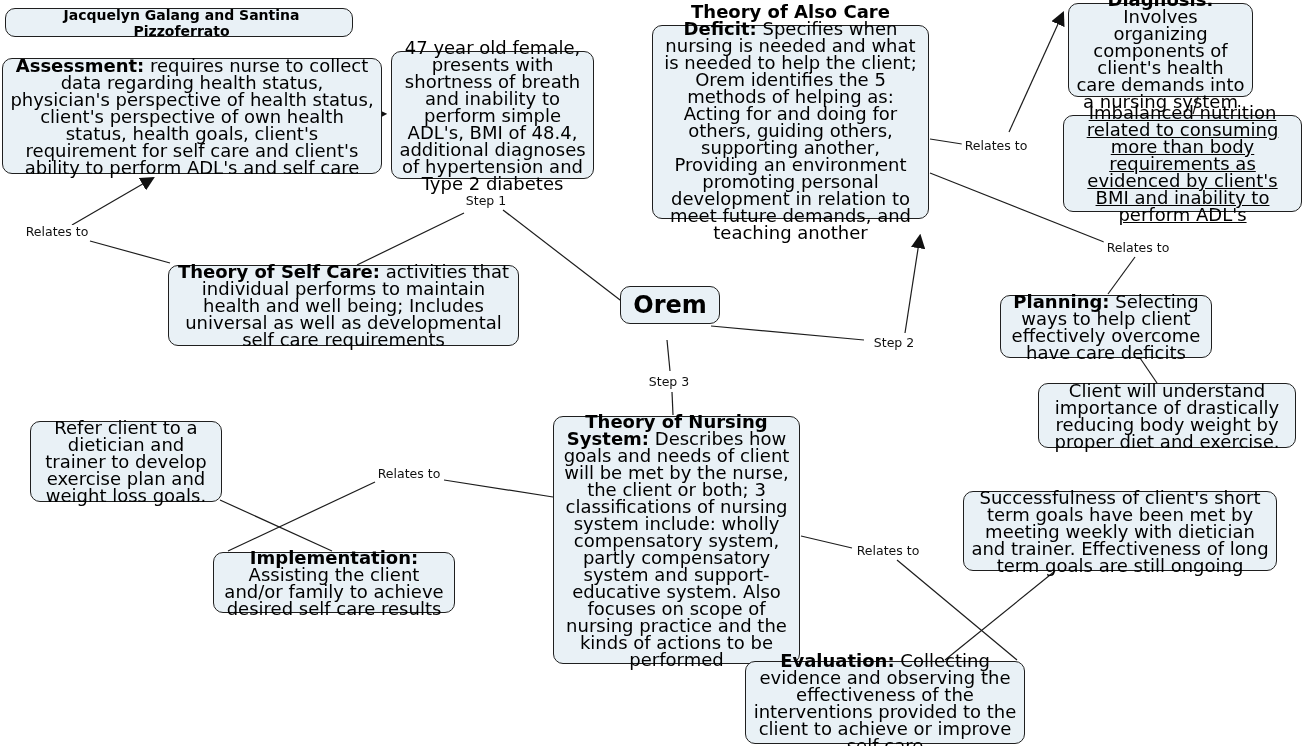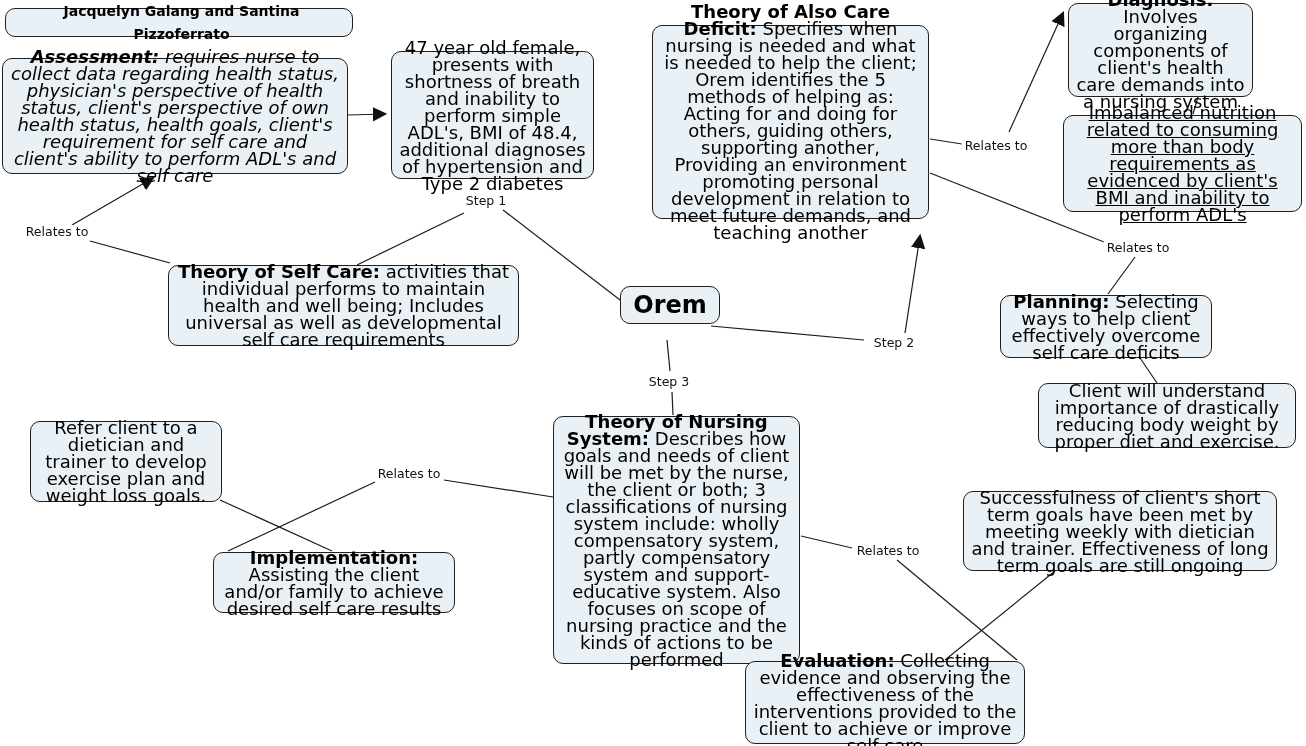--- a/index.html
+++ b/index.html
@@ -13,21 +13,21 @@
     position:absolute;z-index:2;box-sizing:border-box;
     background:var(--node-fill,#e9f1f6);
     border:1.5px solid var(--node-border,#1f1f1f);
     border-radius:10px;
     display:flex;align-items:center;justify-content:center;
     text-align:center;font-size:18px;line-height:17px;
     padding:3px 7px;
   }
   .node .txt{width:100%;}
   .node b{font-weight:bold;}
-  .title-node{font-weight:bold;font-size:14px;line-height:23px;padding-left:12px;}
+  .title-node{font-weight:bold;font-size:14px;line-height:16px;padding-left:12px;}
   .orem-node{font-weight:bold;font-size:24px;line-height:24px;}
   .edge-label{
     position:absolute;z-index:3;transform:translate(-50%,-50%);
     background:#ffffff;font-size:12.5px;line-height:14px;
     padding:0 3px;white-space:nowrap;color:#111;
   }
 </style>
 </head>
 <body>
 
@@ -59,21 +59,21 @@
     <line x1="444" y1="480" x2="553" y2="497"></line>
     <line x1="801" y1="536" x2="852" y2="548"></line>
     <line x1="897" y1="560" x2="1017" y2="660"></line>
     <line x1="1055" y1="571" x2="945" y2="660"></line>
   </svg>
 
   <div class="node title-node" style="left:5px;top:8px;width:348px;height:29px;">
     <div class="txt">Jacquelyn Galang and Santina Pizzoferrato</div>
   </div>
 
-  <div class="node" style="left:2px;top:58px;width:346px;height:116px;font-style:italic;">
+  <div class="node" style="left:2px;top:58px;width:380px;height:116px;">
     <div class="txt"><b>Assessment:</b><span> requires nurse to collect data regarding health status, physician's perspective of health status, client's perspective of own health status, health goals, client's requirement for self care and client's ability to perform ADL's and self care</span></div>
   </div>
 
   <div class="node" style="left:391px;top:51px;width:203px;height:128px;">
     <div class="txt"><span>47 year old female, presents with shortness of breath and inability to perform simple ADL's, BMI of 48.4, additional diagnoses of hypertension and Type 2 diabetes</span></div>
   </div>
 
   <div class="node" style="left:652px;top:25px;width:277px;height:194px;">
     <div class="txt"><b>Theory of Also Care Deficit:</b><span> Specifies when nursing is needed and what is needed to help the client; Orem identifies the 5 methods of helping as: Acting for and doing for others, guiding others, supporting another, Providing an environment promoting personal development in relation to meet future demands, and teaching another</span></div>
   </div>
@@ -88,21 +88,21 @@
 
   <div class="node" style="left:168px;top:265px;width:351px;height:81px;">
     <div class="txt"><b>Theory of Self Care:</b><span> activities that individual performs to maintain health and well being; Includes universal as well as developmental self care requirements</span></div>
   </div>
 
   <div class="node orem-node" style="left:620px;top:286px;width:100px;height:38px;">
     <div class="txt">Orem</div>
   </div>
 
   <div class="node" style="left:1000px;top:295px;width:212px;height:63px;">
-    <div class="txt"><b>Planning:</b><span> Selecting ways to help client effectively overcome self care deficits</span></div>
+    <div class="txt"><b>Planning:</b><span> Selecting ways to help client effectively overcome have care deficits</span></div>
   </div>
 
   <div class="node" style="left:1038px;top:383px;width:258px;height:65px;">
     <div class="txt"><span>Client will understand importance of drastically reducing body weight by proper diet and exercise.</span></div>
   </div>
 
   <div class="node" style="left:30px;top:421px;width:192px;height:81px;">
     <div class="txt"><span>Refer client to a dietician and trainer to develop exercise plan and weight loss goals.</span></div>
   </div>
 

